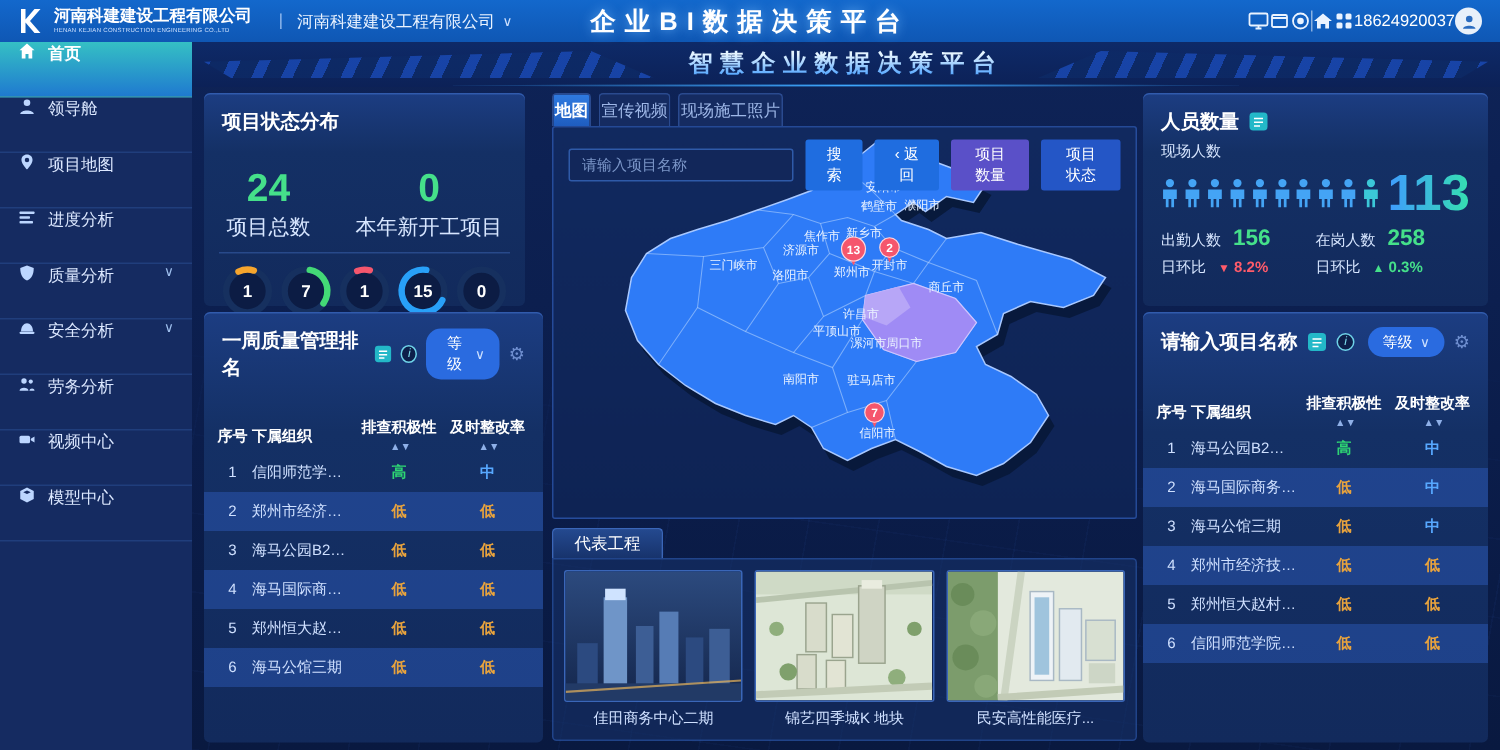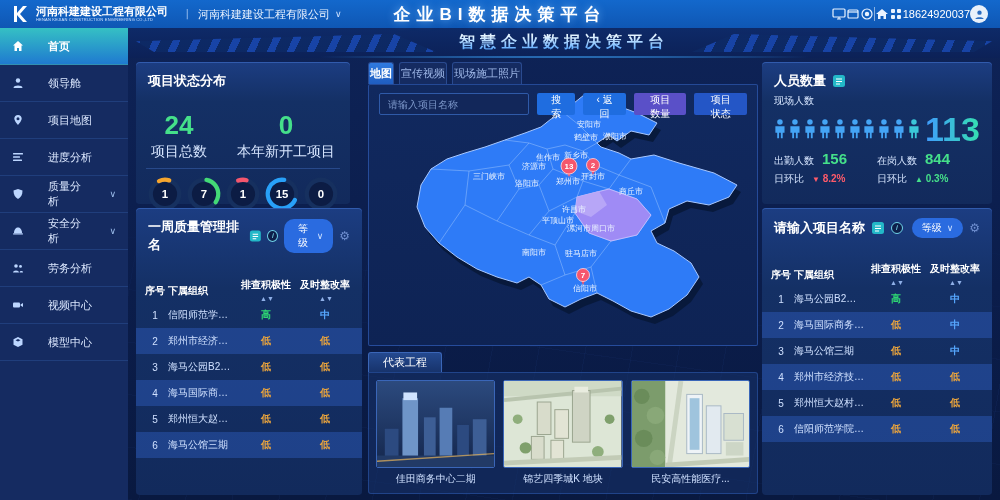--- a/index.html
+++ b/index.html
@@ -19,21 +19,21 @@
   .hdr-title { position:absolute; left:0; right:0; text-align:center; color:#fff; font-size:17px;
     font-weight:bold; letter-spacing:6px; text-shadow:0 0 8px rgba(120,190,255,.8); pointer-events:none; }
   .hdr-right { margin-left:auto; display:flex; align-items:center; padding-right:12px; z-index:2; }
   .hicon { width:14px; height:14px; color:#eaf3ff; cursor:pointer; }
   .hdr-div { width:1px; height:14px; background:rgba(255,255,255,.5); }
   .hdr-phone { color:#fff; font-size:11px; }
   .avatar { width:18px; height:18px; border-radius:50%; background:#e8f0fa; display:flex; align-items:center; justify-content:center; color:#2b6cc0; }
 
   
   .sidebar { position:absolute; left:0; top:28px; width:128px; height:472px; background:#152b61; z-index:20; }
-  .side-item { height:37px; display:flex; align-items:center; gap:24px; padding:0 12px;
+  .side-item { height:37px; display:flex; gap:8px; padding:0 12px;
     color:#dce8ff; font-size:11px; border-bottom:1px solid rgba(47,86,158,.45); cursor:pointer; }
   .side-item .sicon { width:12px; height:12px; flex:0 0 12px; color:#bcd6ff; }
   .side-item.active { background:linear-gradient(180deg,#35c0c4 0%,#1f7ad0 100%); color:#fff; font-weight:bold; }
   .side-item .exp { margin-left:auto; font-size:9px; color:#9fc0ee; }
 
   
   .main { position:absolute; left:128px; top:28px; width:872px; height:472px;
     background:linear-gradient(180deg,#0e2357 0%,#0b1d4b 55%,#091940 100%); }
   .gridlines { position:absolute; inset:0; opacity:.5; pointer-events:none;
     background:
@@ -98,21 +98,21 @@
   .tabs { position:absolute; left:240px; top:34px; display:flex; gap:5px; }
   .tab { height:22px; padding:0 1px; display:flex; align-items:center; font-size:11px; cursor:pointer;
     color:#9fb8e8; background:#152b61; border:1px solid #2a4a8f; border-bottom:none; border-radius:3px 3px 0 0; }
   .tab.active { background:linear-gradient(180deg,#2f7ae0,#1f5dc0); color:#fff; font-weight:bold; }
   .map-panel { position:absolute; left:240px; top:56px; width:390px; height:262px;
     background:linear-gradient(180deg,#11295f 0%,#0e2354 100%); border:1px solid rgba(64,120,230,.45); border-radius:2px; }
   .search-row { position:absolute; left:10px; top:8px; right:10px; display:flex; gap:8px; align-items:center; }
   .search-input { width:150px; height:22px; background:#12275a; border:1px solid #2f5aa8; border-radius:2px;
     color:#cfe0ff; font-size:10px; padding:0 8px; }
   .search-input::placeholder { color:#7b96c8; }
-  .btn { height:22px; border:none; border-radius:2px; color:#fff; font-size:10px; padding:0 12px; cursor:pointer; }
+  .btn { height:34px; border:none; border-radius:2px; color:#fff; font-size:10px; padding:0 12px; cursor:pointer; }
   .btn-search { background:#1f6de0; }
   .btn-back { background:#1f6de0; }
   .btn-count { background:#5a50c8; margin-left:auto; }
   .btn-status { background:#2456c6; }
   .map-svg { position:absolute; left:0; top:0; width:390px; height:262px; }
   .city-lab { fill:#eaf3ff; font-size:8px; text-anchor:middle; }
   .pin-num { fill:#fff; font-size:8px; font-weight:bold; text-anchor:middle; }
 
   
   .rep-tab { position:absolute; left:240px; top:324px; height:20px; padding:0 14px; display:flex; align-items:center;
@@ -600,21 +600,21 @@
           </svg>
         <span class="pp-total">113</span>
       </div>
       <div class="pp-stats">
         <div class="pp-line">
           <span>出勤人数</span>
           <span class="pp-num">156</span>
         </div>
         <div class="pp-line">
           <span>在岗人数</span>
-          <span class="pp-num">844</span>
+          <span class="pp-num">258</span>
         </div>
         <div class="pp-line">
           <span>日环比</span>
           <span class="pct-down"><span class="tri">▼</span> <span>8.2%</span></span>
         </div>
         <div class="pp-line">
           <span>日环比</span>
           <span class="pct-up"><span class="tri">▲</span> <span>0.3%</span></span>
         </div>
       </div>

